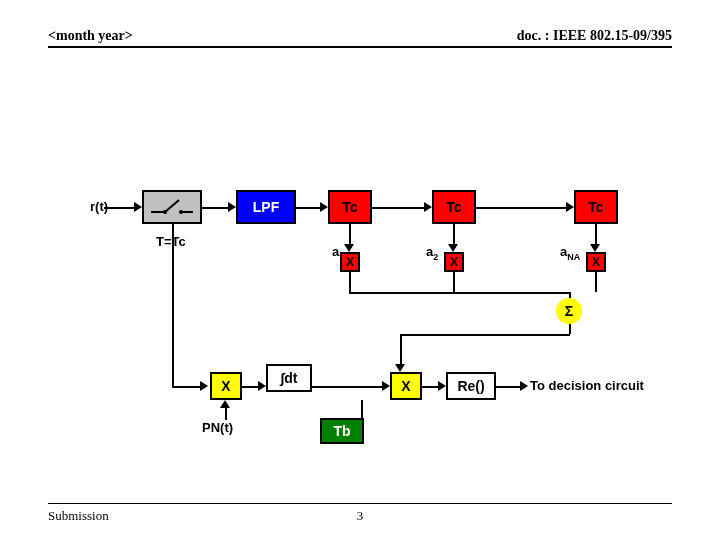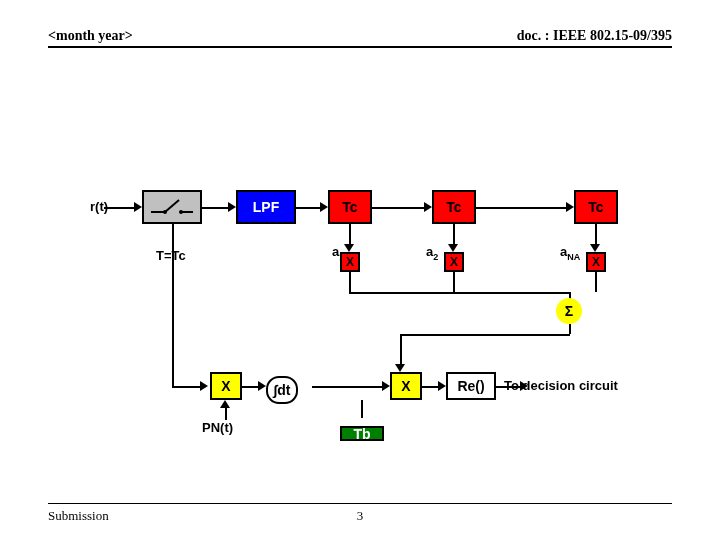--- a/index.html
+++ b/index.html
@@ -165,21 +165,21 @@
 
     <div class="box bg-grey switch" style="left:142px; top:190px; width:60px; height:34px;">
       <svg viewBox="0 0 46 26">
         <line x1="2" y1="18" x2="16" y2="18" stroke="#000" stroke-width="2"></line>
         <line x1="16" y1="18" x2="30" y2="6" stroke="#000" stroke-width="2"></line>
         <line x1="32" y1="18" x2="44" y2="18" stroke="#000" stroke-width="2"></line>
         <circle cx="16" cy="18" r="2" fill="#000"></circle>
         <circle cx="32" cy="18" r="2" fill="#000"></circle>
       </svg>
     </div>
-    <div class="lbl" style="left:156px; top:248px;">T=Tc</div>
+    <div class="lbl" style="left:156px; top:234px;">T=Tc</div>
 
     <div class="hline" style="left:202px; top:207px; width:28px;"></div>
     <div class="arrow-r" style="left:228px; top:202px;"></div>
 
     <div class="box bg-blue" style="left:236px; top:190px; width:60px; height:34px;">LPF</div>
 
     <div class="hline" style="left:296px; top:207px; width:26px;"></div>
     <div class="arrow-r" style="left:320px; top:202px;"></div>
 
     <div class="box bg-red" style="left:328px; top:190px; width:44px; height:34px;">Tc</div>
@@ -219,45 +219,45 @@
     <div class="vline" style="left:569px; top:324px; height:10px;"></div>
     <div class="hline" style="left:400px; top:334px; width:170px;"></div>
     <div class="vline" style="left:400px; top:334px; height:34px;"></div>
     <div class="arrow-d" style="left:395px; top:364px;"></div>
 
     <div class="box bg-yellow" style="left:210px; top:372px; width:32px; height:28px;">X</div>
 
     <div class="hline" style="left:242px; top:386px; width:18px;"></div>
     <div class="arrow-r" style="left:258px; top:381px;"></div>
 
-    <div class="box bg-white" style="left:266px; top:376px; width:32px; height:28px;border-radius:13px;">∫dt</div>
+    <div class="box bg-white" style="left:266px; top:364px; width:46px; height:28px;">∫dt</div>
 
     <div class="hline" style="left:312px; top:386px; width:72px;"></div>
     <div class="arrow-r" style="left:382px; top:381px;"></div>
 
     <div class="box bg-yellow" style="left:390px; top:372px; width:32px; height:28px;">X</div>
 
     <div class="hline" style="left:422px; top:386px; width:18px;"></div>
     <div class="arrow-r" style="left:438px; top:381px;"></div>
 
     <div class="box bg-white" style="left:446px; top:372px; width:50px; height:28px;">Re()</div>
 
     <div class="hline" style="left:496px; top:386px; width:26px;"></div>
     <div class="arrow-r" style="left:520px; top:381px;"></div>
-    <div class="lbl" style="left:504px; top:378px;text-align:right;">To decision circuit</div>
+    <div class="lbl" style="left:530px; top:378px;text-align:right;">To decision circuit</div>
 
     <div class="vline" style="left:172px; top:224px; height:162px;"></div>
     <div class="hline" style="left:172px; top:386px; width:30px;"></div>
     <div class="arrow-r" style="left:200px; top:381px;"></div>
 
     <div class="lbl" style="left:202px; top:420px;">PN(t)</div>
     <div class="vline" style="left:225px; top:406px; height:14px;"></div>
     <div class="arrow-u" style="left:220px; top:400px;"></div>
 
-    <div class="box bg-green" style="left:340px; top:418px; width:44px; height:15px;margin-top:8px;">Tb</div>
+    <div class="box bg-green" style="left:320px; top:418px; width:44px; height:26px;">Tb</div>
     <div class="vline" style="left:361px; top:400px; height:18px;"></div>
   </div>
 
   <div class="ftr-rule"></div>
   <div class="ftr-left">Submission</div>
   <div class="ftr-center">3</div>
 
 </div>
 
 </body></html>

